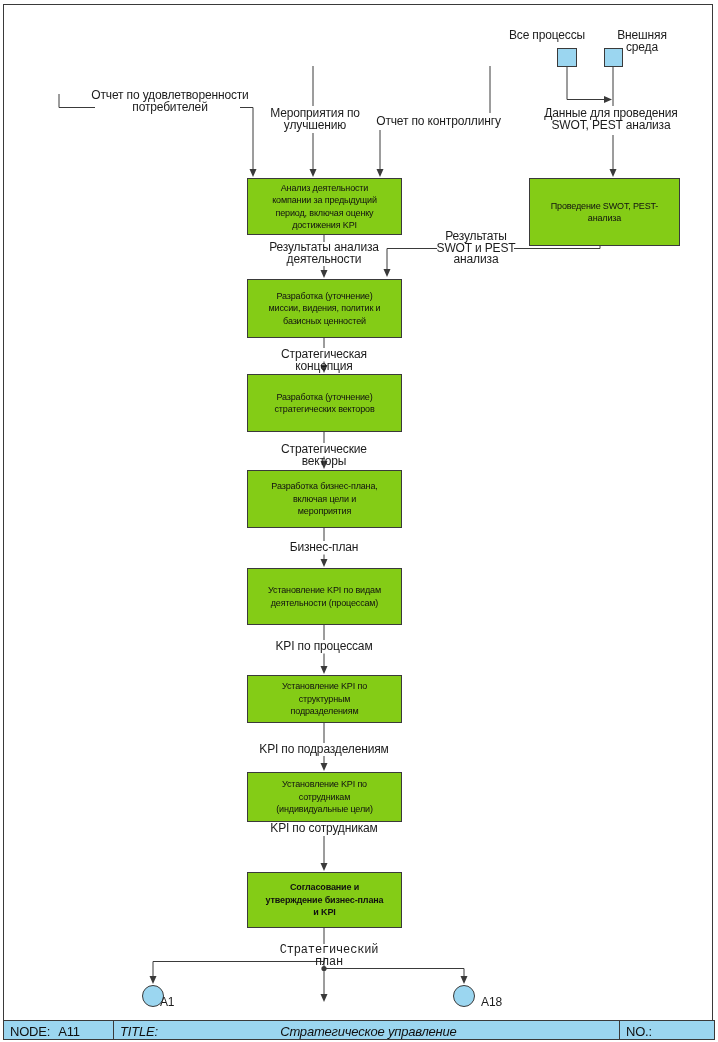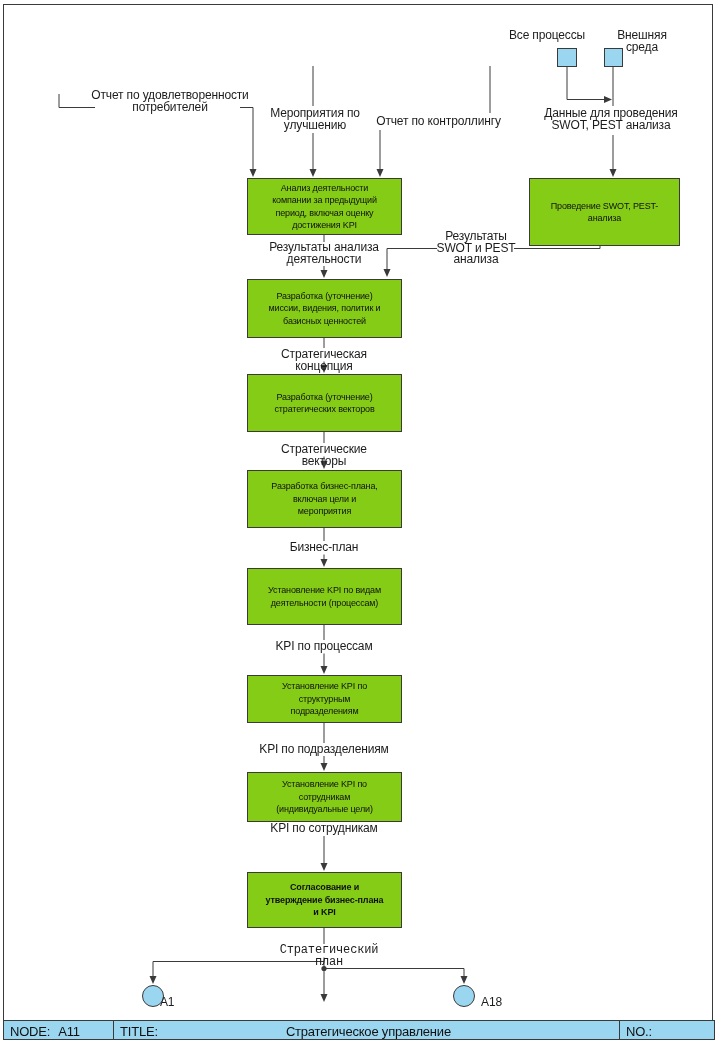--- a/index.html
+++ b/index.html
@@ -30,21 +30,21 @@
     position:absolute;width:22px;height:22px;border-radius:50%;box-sizing:border-box;
     background:#9bd6f0;border:1px solid #3a3a3a;
   }
   .footer{
     position:absolute;left:3px;top:1020px;width:712px;height:20px;box-sizing:border-box;
     background:#9bd6f0;border:1px solid #3a3a3a;display:flex;align-items:stretch;
     font-size:13px;letter-spacing:-0.2px;color:#101010;
   }
   .footer .cell{display:flex;align-items:flex-end;box-sizing:border-box;padding-left:6px;}
   .cell-node{width:109px;}
-  .cell-title{flex:1;border-left:1px solid #3a3a3a;}
+  .cell-title{flex:1;border-left:1px solid #3a3a3a;font-style:italic;}
   .cell-no{width:95px;border-left:1px solid #3a3a3a;}
   .cell-node .val{margin-left:8px;}
   .cell-title .center{flex:1;text-align:center;margin-right:40px;}
 </style>
 </head>
 <body>
 
 <div class="canvas">
 
   <div class="outer-border"></div>

